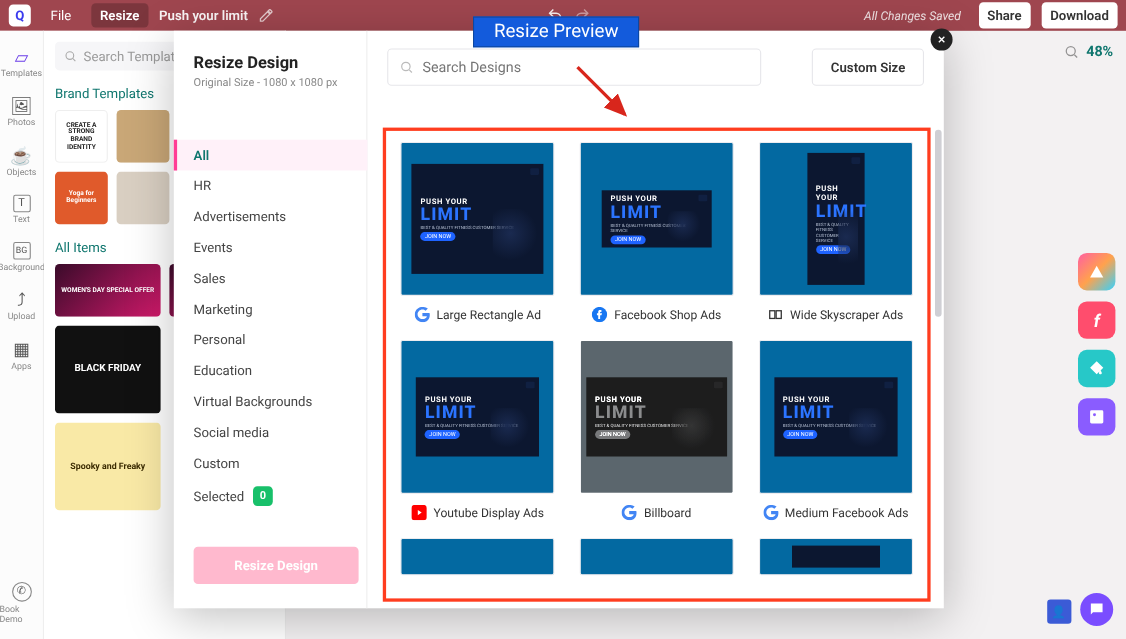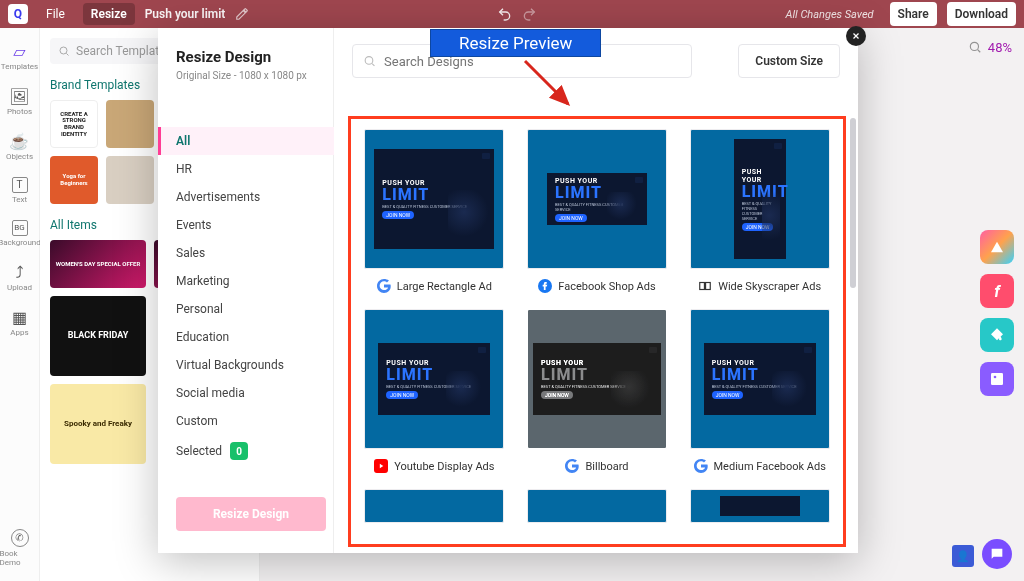--- a/index.html
+++ b/index.html
@@ -8,21 +8,21 @@
   
   .topbar { position: absolute; left: 0; top: 0; right: 0; height: 28px; background: #9f464f; display: flex; align-items: center; padding: 0 8px; gap: 10px; color: #fff; font-size: 12px; }
   .logo-sq { width: 20px; height: 20px; background: #fff; border-radius: 4px; display: flex; align-items: center; justify-content: center; color: #3a3aee; font-weight: 700; font-size: 12px; }
   .topbar .menu-item { padding: 4px 8px; border-radius: 4px; cursor: pointer; }
   .topbar .menu-item.active { background: rgba(0,0,0,0.22); font-weight: 600; }
   .topbar .title { font-weight: 600; opacity: .95; }
   .topbar .spacer { flex: 1; }
   .topbar .undo-redo { display:flex; gap:8px; opacity:.9; }
   .topbar .saved { font-style: italic; opacity: .85; font-size: 11px; margin-right: 6px;}
   .wbtn { background:#fff; color:#333; border:none; padding:5px 8px; border-radius:4px; font-size:12px; font-weight:600; cursor:pointer;}
-  .zoom-group { position:absolute; right:12px; top:40px; display:flex; align-items:flex-start; gap:6px; color:#a21caf; font-size:13px; font-weight:400;}
+  .zoom-group { position:absolute; right:12px; top:40px; display:flex; align-items:flex-start; gap:6px; color:#0f766e; font-size:13px; font-weight:700;}
   .zoom-group svg{opacity:.6}
 
   
   .leftrail { position:absolute; left:0; top:28px; bottom:0; width:40px; background:#fcfcfc; border-right:1px solid #eee; display:flex; flex-direction:column; align-items:center; padding-top:8px; gap:4px; }
   .rail-item { width:40px; display:flex; flex-direction:column; align-items:center; gap:2px; padding:6px 0; cursor:pointer; color:#555;}
   .rail-item.active{ color:#6b3fe8;}
   .rail-item .ic{ width:18px;height:18px; display:flex;align-items:center;justify-content:center;}
   .rail-item .lbl{ font-size:8px; color:#888;}
   .rail-sep{flex:1;}
   .rail-bottom{margin-bottom:8px;}
@@ -76,21 +76,21 @@
   .thumb-dark .t2{ font-size:16px; font-weight:800; color:#2b74ff; letter-spacing:1px; line-height:1;}
   .thumb-dark .t3{ font-size:4px; color:#b9c3d6; margin-top:1px;}
   .thumb-dark .jn{ font-size:5px; background:#1e63ff; padding:1px 4px; border-radius:6px; width:max-content; margin-top:2px;}
   .thumb-dark .logo-dot{position:absolute; top:4px; right:4px; width:8px;height:6px;background:#102042;border-radius:1px;}
   .thumb-dark .runner{position:absolute; right:6px; bottom:4px; width:34%; height:55%; background:radial-gradient(circle at 40% 40%, #1a2a50 0%, transparent 60%);}
 
   
   .gico{width:14px;height:14px;}
 
   
-  .anno-tag{ position:absolute; left:430px; top:29px; background:#135bdc; color:#fff; font-size:17px; font-weight:400; padding:3px 28px; z-index:30; border:1px solid #0d47a1;}
+  .anno-tag{ position:absolute; left:430px; top:15px; background:#135bdc; color:#fff; font-size:17px; font-weight:400; padding:3px 18px; z-index:30; border:1px solid #0d47a1;}
   .anno-arrow{ position:absolute; left:520px; top:56px; z-index:30;}
 
   
   .g-pink{ background:linear-gradient(135deg,#3a0b2a,#d11a6b);}
   .g-black{ background:#111;}
   .g-yellow{ background:#f9e9a6; color:#3a2a00;}
   .g-orange{ background:#e05a2b;}
   .g-white{ background:#fff; border:1px solid #eee; color:#222;}
 </style>
 </head>

